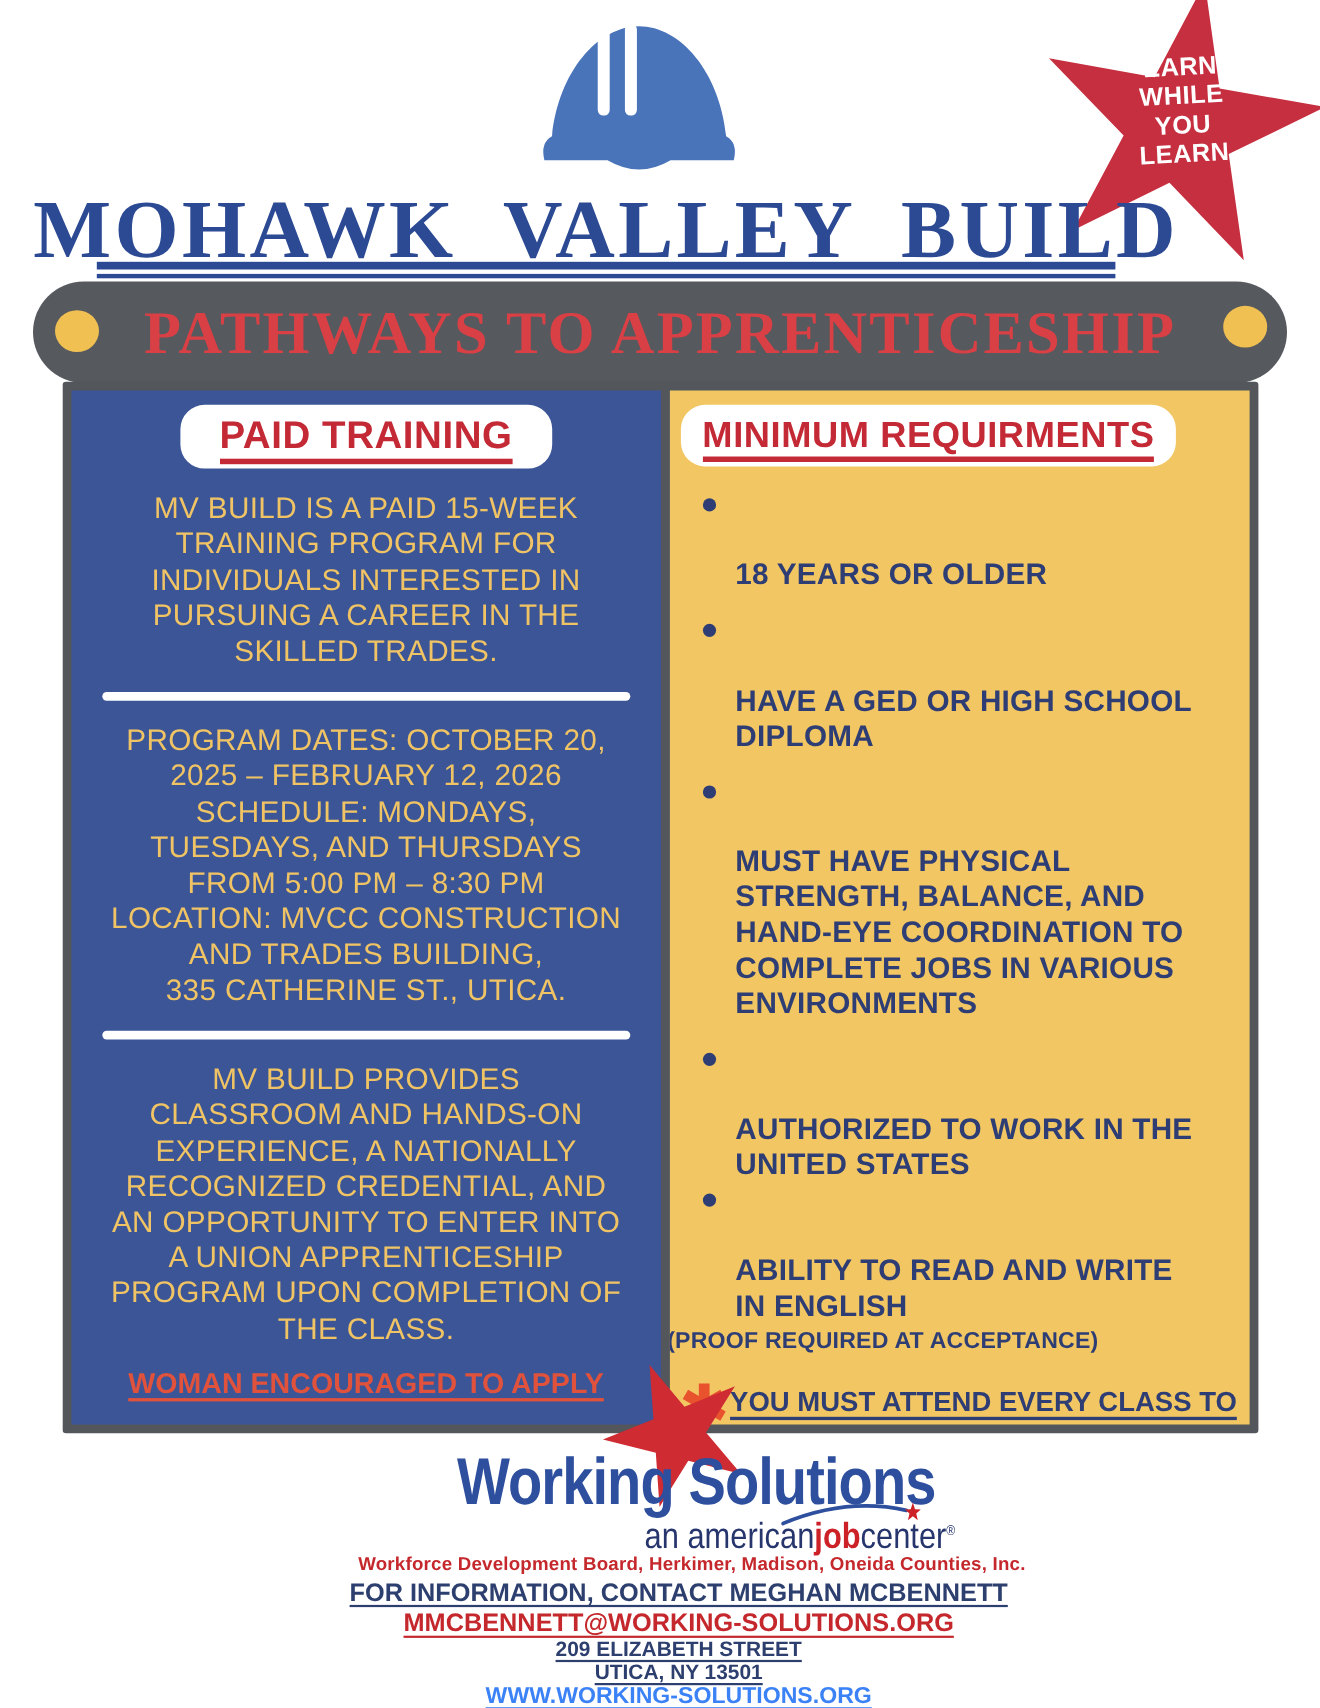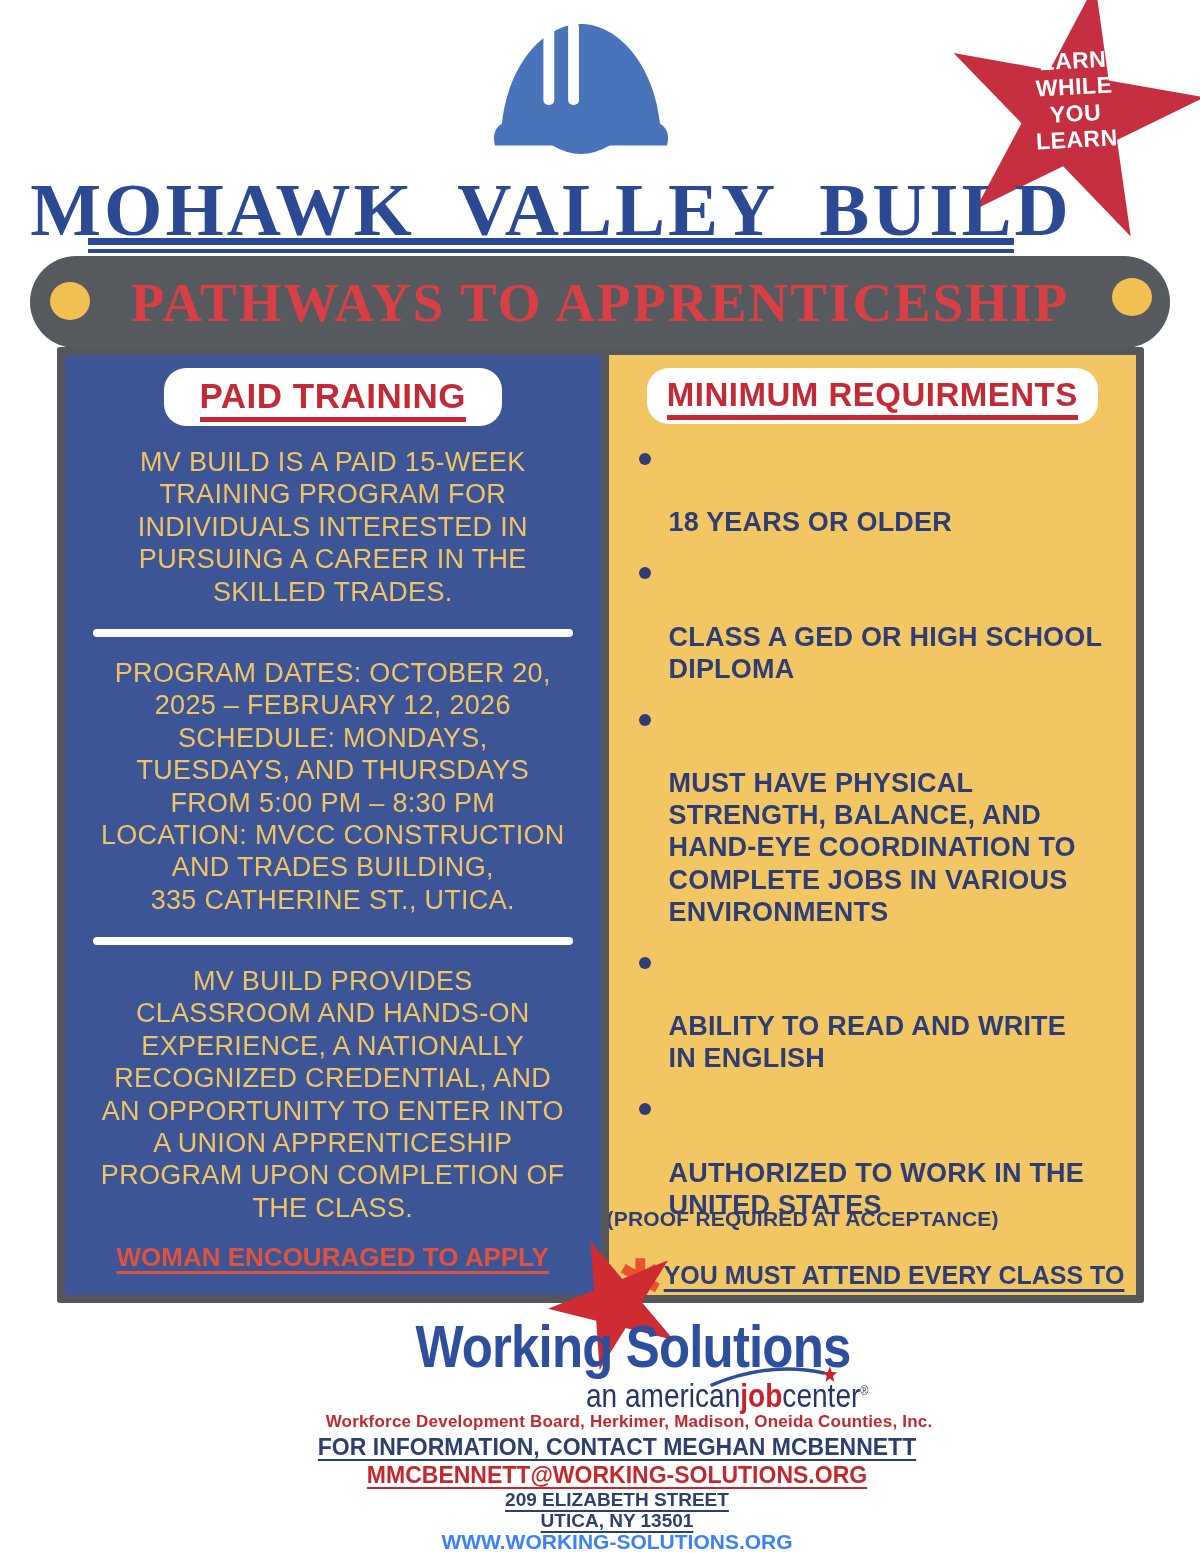--- a/index.html
+++ b/index.html
@@ -32,21 +32,21 @@
   
   .panels{position:absolute;left:57px;top:347px;width:1087px;height:956px;background:#53565b;
         border-radius:3px;padding:8px;box-sizing:border-box;display:flex;gap:8px;}
   .panel{flex:1;box-sizing:border-box;overflow:hidden;}
   .panel-blue{background:#3b5597;text-align:center;padding:0 14px;}
   .panel-yellow{background:#f2c763;padding:0 10px;}
 
   .pill{display:inline-block;background:#fff;border-radius:22px;padding:8px 36px 10px;margin-top:13px;}
   .pill-text{font-weight:bold;font-size:35px;color:#c42a35;letter-spacing:.5px;
         border-bottom:5px solid #c42a35;padding-bottom:2px;white-space:nowrap;}
-  .panel-yellow .pill-wrap{text-align:center;}
+  .panel-yellow .pill-wrap{}
   .panel-yellow .pill{padding:8px 20px 10px;}
   .panel-yellow .pill-text{font-size:33px;}
 
   .blue-par{color:#f0c464;font-weight:normal;font-size:27px;line-height:1.2;white-space:pre-line;
         margin:20px 0 0;letter-spacing:.3px;}
   .divider{width:480px;height:8px;border-radius:4px;background:#fff;margin:21px auto 0;}
   .women-note{color:#e0523c;font-weight:bold;font-size:26px;margin-top:18px;
         text-decoration:underline;text-decoration-thickness:3px;text-underline-offset:5px;}
 
   .req-list{list-style:none;margin:18px 0 0;padding:0 6px 0 16px;}
@@ -152,40 +152,40 @@
           <span class="pill-text">MINIMUM REQUIRMENTS</span>
         </div>
       </div>
       <ul class="req-list">
         <li>
           <span class="bullet-dot"></span>
           <span>18 YEARS OR OLDER</span>
         </li>
         <li>
           <span class="bullet-dot"></span>
-          <span>CLASS A GED OR HIGH SCHOOL
+          <span>HAVE A GED OR HIGH SCHOOL
 DIPLOMA</span>
         </li>
         <li>
           <span class="bullet-dot"></span>
           <span>MUST HAVE PHYSICAL
 STRENGTH,  BALANCE, AND
 HAND-EYE COORDINATION TO
 COMPLETE JOBS IN VARIOUS
 ENVIRONMENTS</span>
         </li>
+        <li style="margin-bottom:0;">
+          <span class="bullet-dot"></span>
+          <span>AUTHORIZED TO WORK IN THE
+UNITED STATES</span>
+        </li>
         <li>
           <span class="bullet-dot"></span>
           <span>ABILITY TO READ AND WRITE
 IN ENGLISH</span>
-        </li>
-        <li style="margin-bottom:0;">
-          <span class="bullet-dot"></span>
-          <span>AUTHORIZED TO WORK IN THE
-UNITED STATES</span>
         </li>
       </ul>
       <div class="proof-note">(PROOF REQUIRED AT ACCEPTANCE)</div>
 
       <div class="attend-row">
         <span class="asterisk">✱</span>
         <span class="attend-text">YOU MUST ATTEND EVERY CLASS TO
 RECEIVE YOUR CERTIFICATION</span>
       </div>
 

